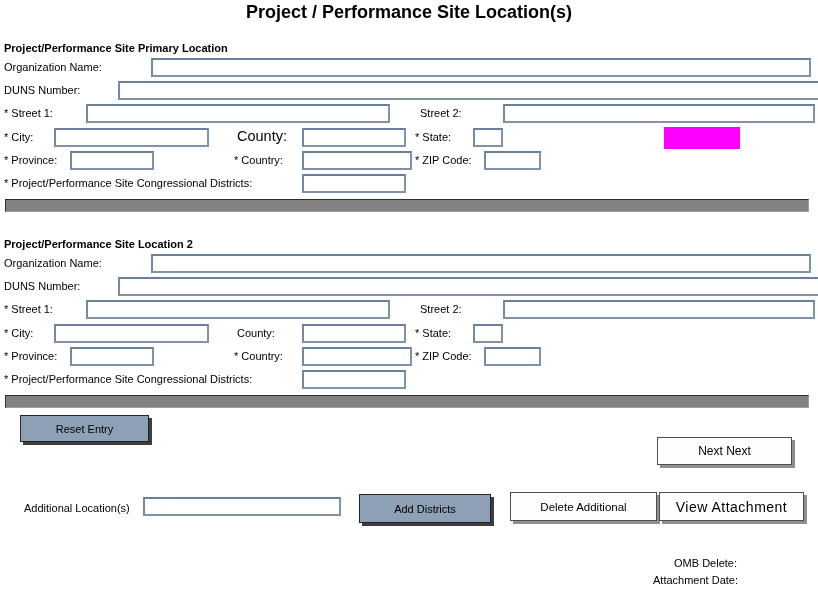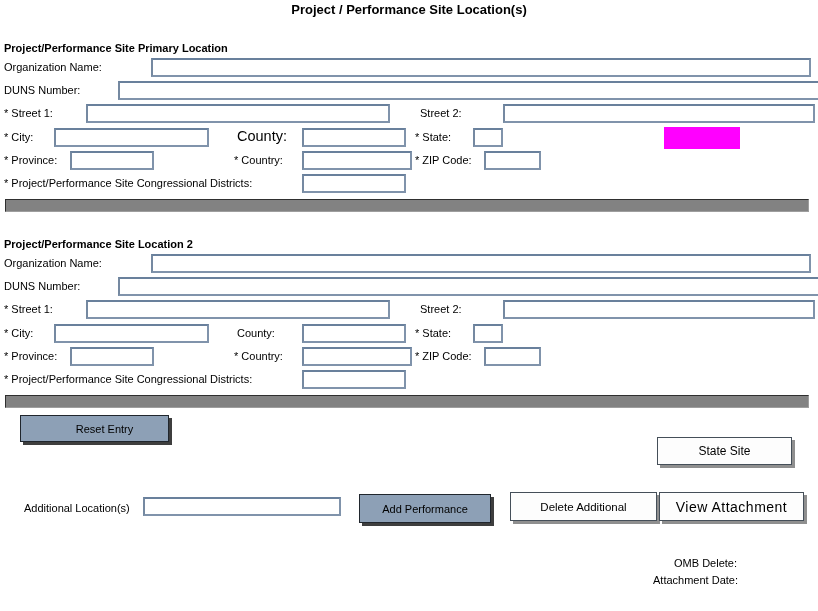--- a/index.html
+++ b/index.html
@@ -3,21 +3,21 @@
 <meta charset="utf-8">
 <style>
   html,body{margin:0;padding:0;}
   body{
     width:818px;height:611px;position:relative;overflow:hidden;
     background:#ffffff;color:#000;
     font-family:"Liberation Sans", sans-serif;
   }
   .title{
     position:absolute;top:2px;left:0;width:818px;text-align:center;
-    font-size:13px;font-weight:bold;
+    font-size:18px;font-weight:bold;
   }
   .section{position:absolute;left:0;width:752px;height:170px;padding-left:44px;}
   .sec-header{position:absolute;left:4px;top:0;font-size:11px;font-weight:bold;white-space:nowrap;}
   .lbl{position:absolute;font-size:11px;line-height:19px;height:19px;white-space:nowrap;}
   .county-lg{font-size:14.5px;}
   .inp{
     position:absolute;height:15px;
     border:2px solid #8093AB;border-top-color:#69809c;border-left-color:#7589a1;
     background:#fff;padding:0 3px;margin:0;
     font:11px "Liberation Sans", sans-serif;
@@ -105,25 +105,25 @@
   <input class="inp" style="left: 302px; top: 109px; width: 100px;">
   <label class="lbl" style="left:415px;top:109px;">* ZIP Code:</label>
   <input class="inp" style="left: 484px; top: 109px; width: 47px;">
 
   <label class="lbl" style="left:4px;top:132px;">* Project/Performance Site Congressional Districts:</label>
   <input class="inp" style="left: 302px; top: 132px; width: 94px;">
 
   <div class="bar" style="top:157px;"></div>
 </div>
 
-<div class="btn btn-blue" style="left: 20px; top: 415px; width: 127px; height: 25px; background: rgb(141, 160, 182); padding-left: 20px;">Reset Entry</div>
+<div class="btn btn-blue" style="left: 20px; top: 415px; width: 127px; height: 25px; background: rgb(141, 160, 182);">Reset Entry</div>
 
-<div class="btn btn-white" style="left:657px;top:437px;width:133px;height:26px;font-size:12px;">State Site</div>
+<div class="btn btn-white" style="left:657px;top:437px;width:133px;height:26px;font-size:12px;">Next Next</div>
 
 <div class="ftr-lbl" style="left:4px;top:502px;margin-left:20px;">Additional Location(s)</div>
 <input class="inp" style="left: 143px; top: 497px; width: 188px;">
 
-<div class="btn btn-blue" style="left: 359px; top: 494px; width: 130px; height: 27px; background: rgb(141, 160, 182);">Add Performance</div>
+<div class="btn btn-blue" style="left: 359px; top: 494px; width: 130px; height: 27px; background: rgb(141, 160, 182);">Add Districts</div>
 <div class="btn btn-white" style="left:510px;top:492px;width:145px;height:27px;font-size:11.5px;">Delete Additional</div>
 <div class="btn btn-white" style="left:659px;top:492px;width:143px;height:27px;font-size:14px;letter-spacing:0.5px;">View Attachment</div>
 
 <div class="right-lbl" style="left:537px;top:557px;">OMB Delete:</div>
 <div class="right-lbl" style="left:538px;top:574px;">Attachment Date:</div>
 
 </body></html>

